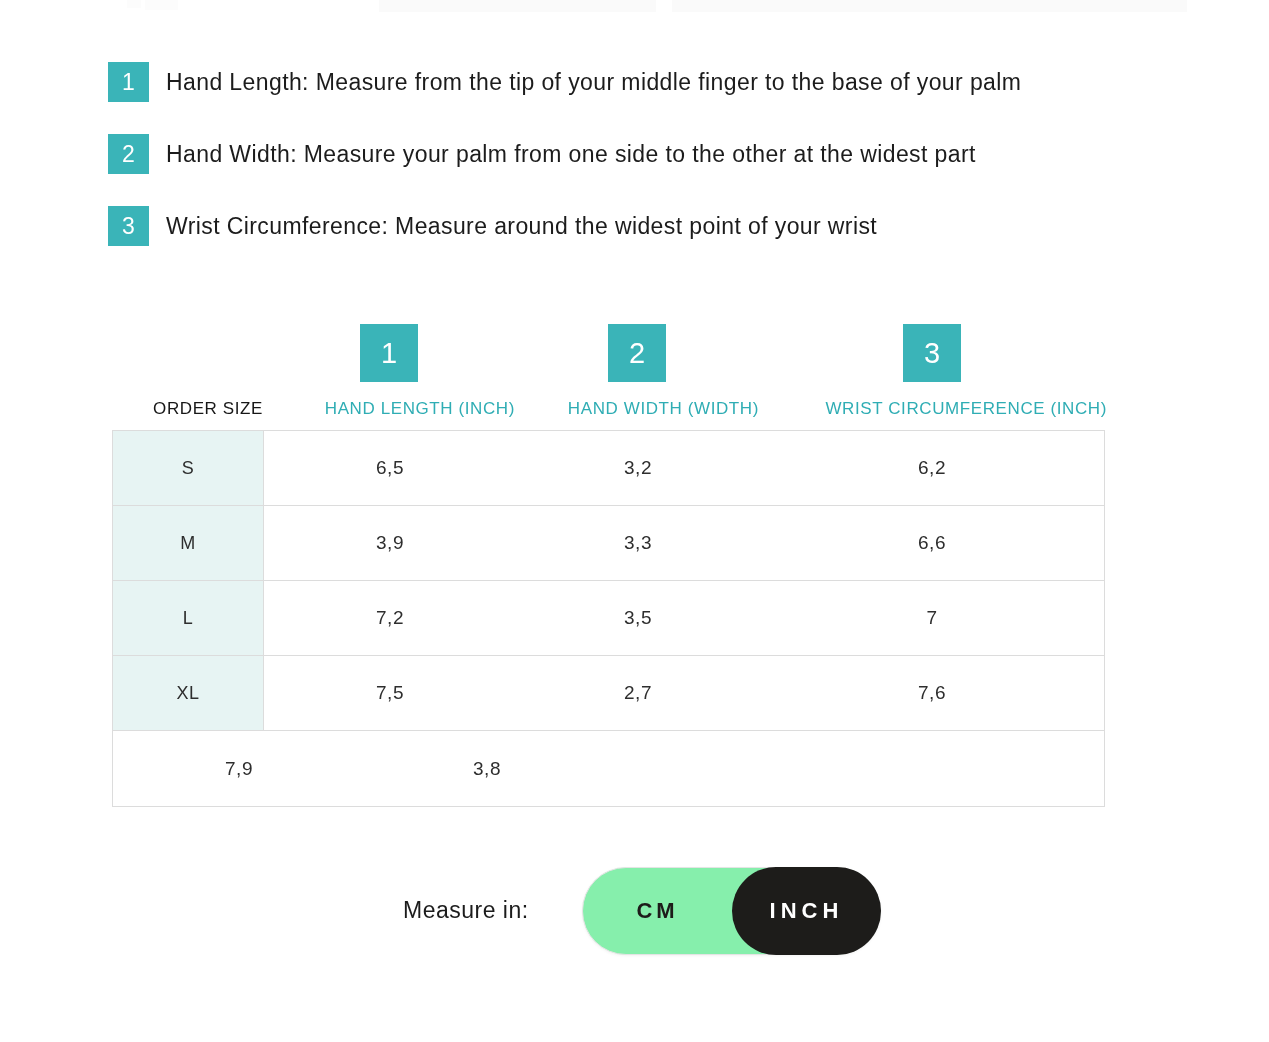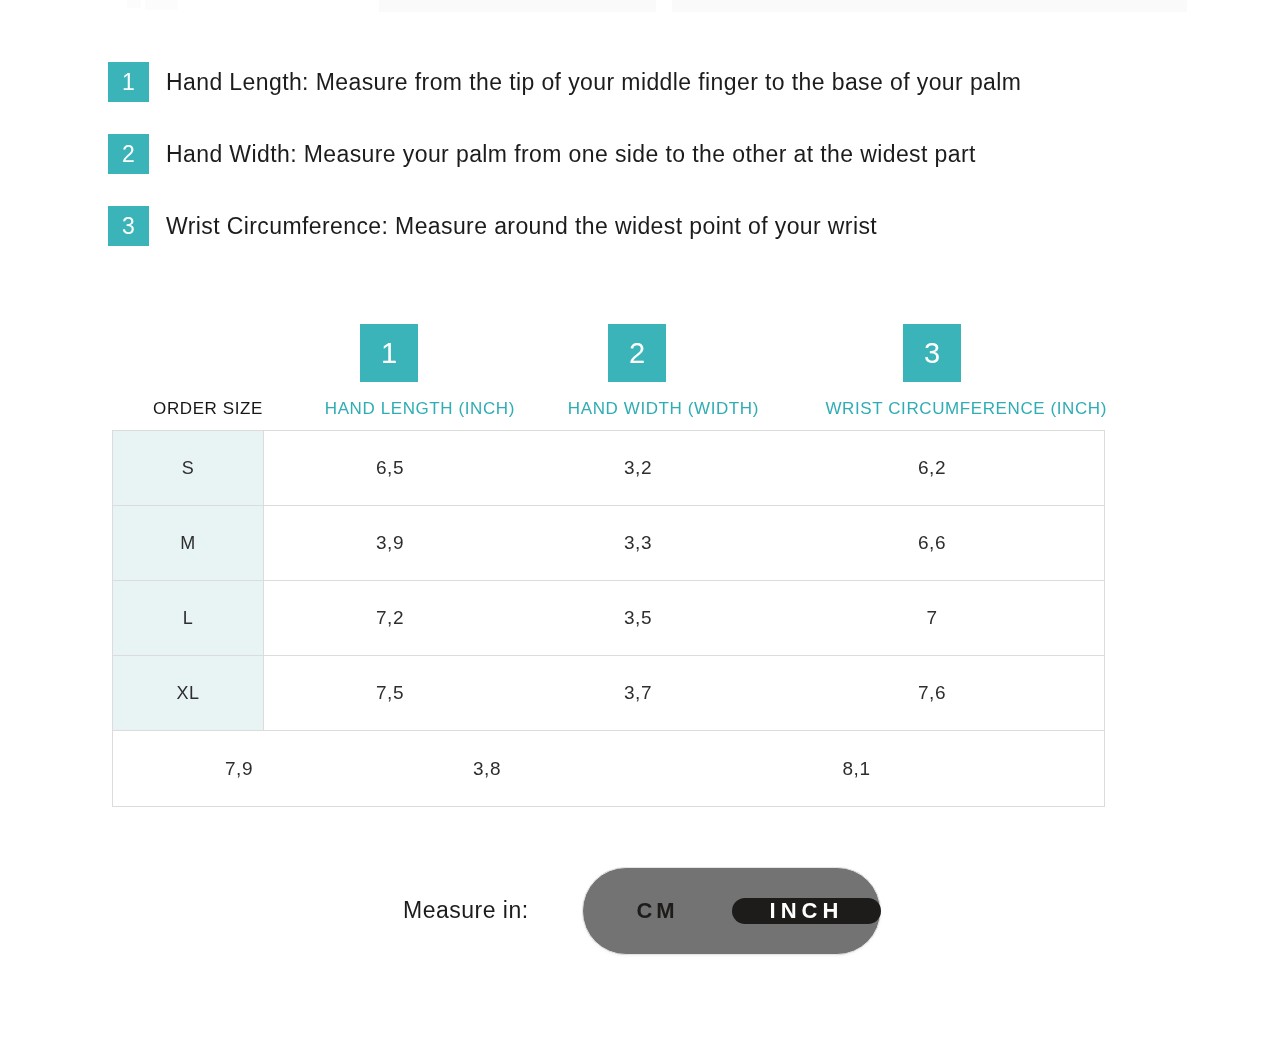--- a/index.html
+++ b/index.html
@@ -46,22 +46,22 @@
   .tcell.size-cell{width:151px; background:var(--mint);
     border-right:1px solid var(--border); font-size:18px;}
   .tcell.c1{width:252px;}
   .tcell.c2{width:244px;}
   .tcell.c3{flex:1;}
 
   
   .measure-label{position:absolute; left:403px; top:897px; font-size:23px;
     color:var(--text); letter-spacing:0.5px;}
   .unit-toggle{position:absolute; left:582px; top:867px; width:299px; height:88px;
-    border:1px solid #e4e4e4; border-radius:44px; background:#737373;
-    box-shadow:0 1px 3px rgba(0,0,0,0.05); display:flex; cursor:pointer;align-items:center;}
+    border:1px solid #e4e4e4; border-radius:44px; background:#86efac;
+    box-shadow:0 1px 3px rgba(0,0,0,0.05); display:flex; cursor:pointer;}
   .unit-option{flex:1; display:flex; align-items:center; justify-content:center;
     font-size:22px; font-weight:700; letter-spacing:4px; color:var(--dark);
     border-radius:44px; cursor:pointer;}
   .unit-option.selected{background:var(--dark); color:#ffffff;
     margin:-1px -1px -1px 0; letter-spacing:5px;}
 </style>
 </head>
 <body>
 
 <div class="remnant sm" style="left:127px; width:14px; height:8px;"></div>
@@ -106,27 +106,26 @@
   </div>
   <div class="trow">
     <div class="tcell size-cell">L</div>
     <div class="tcell c1">7,2</div>
     <div class="tcell c2">3,5</div>
     <div class="tcell c3">7</div>
   </div>
   <div class="trow">
     <div class="tcell size-cell">XL</div>
     <div class="tcell c1">7,5</div>
-    <div class="tcell c2">3,7</div>
+    <div class="tcell c2">2,7</div>
     <div class="tcell c3">7,6</div>
   </div>
   <div class="trow">
     <div class="tcell c1">7,9</div>
     <div class="tcell c2">3,8</div>
-    <div class="tcell c3">8,1</div>
   </div>
 </div>
 
 <div class="measure-label">Measure in:</div>
 <div class="unit-toggle">
   <div class="unit-option">CM</div>
   <div class="unit-option selected">INCH</div>
 </div>
 
 </body></html>

